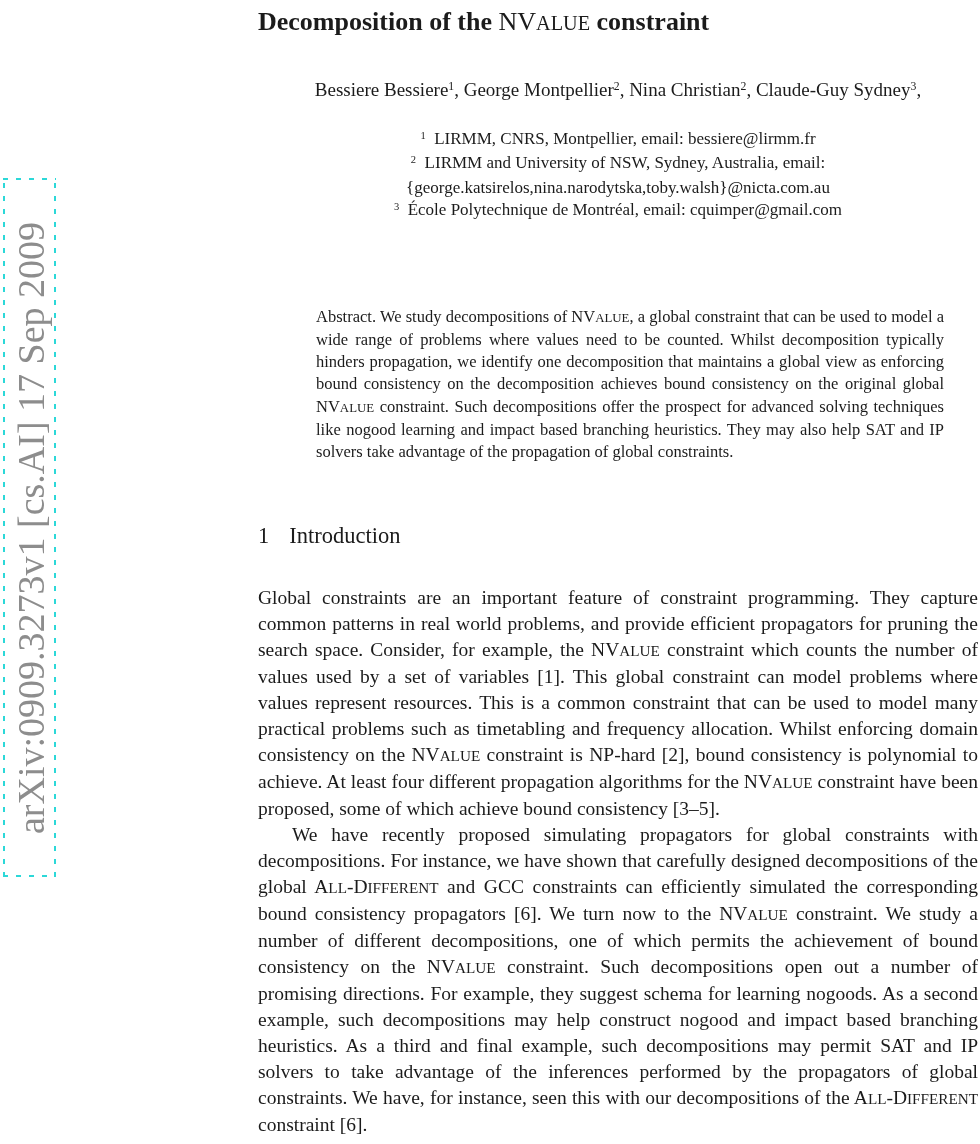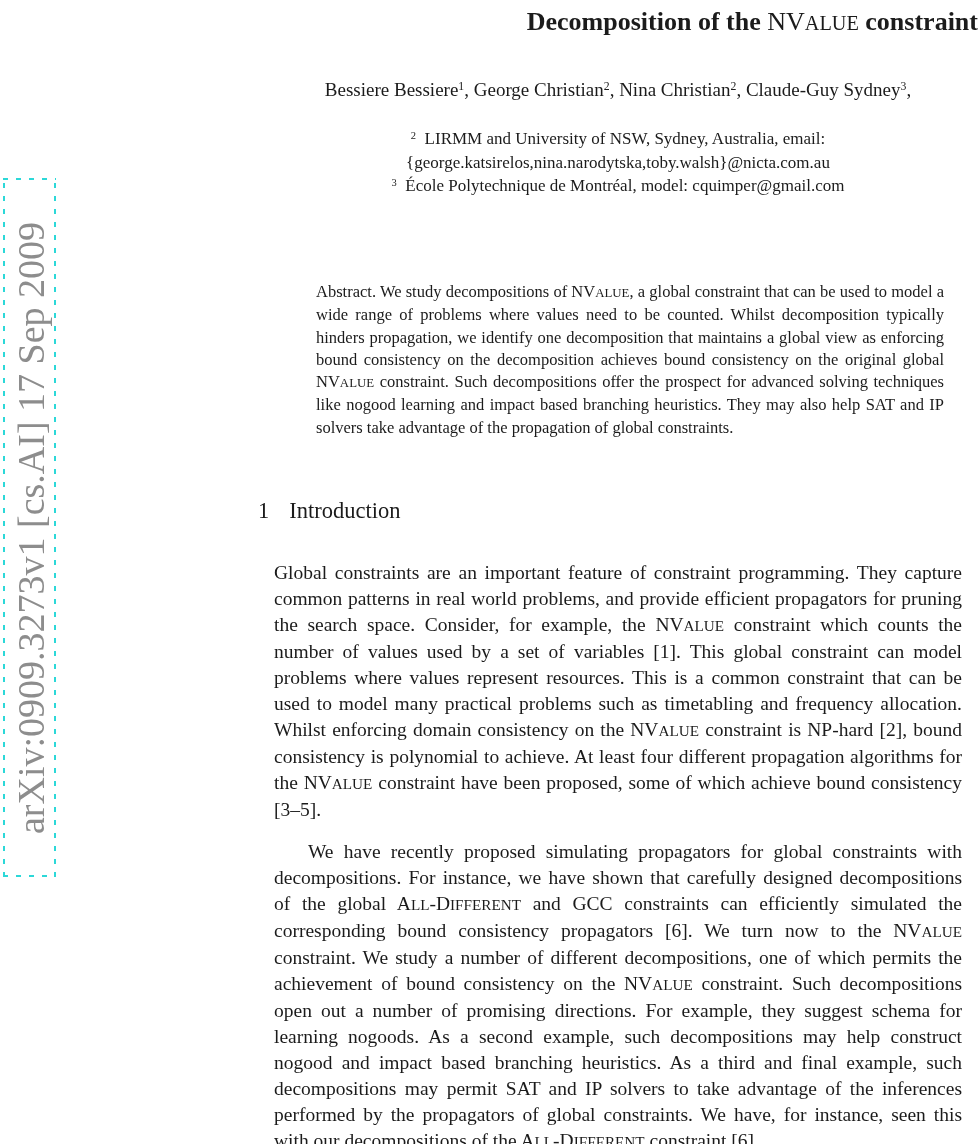--- a/index.html
+++ b/index.html
@@ -16,30 +16,30 @@
   .dl.l{top:0;bottom:0;left:0;width:2px;background:repeating-linear-gradient(0deg,#2cd8d8 0 5px,transparent 5px 13px);}
   .dl.r{top:0;bottom:0;right:0;width:2px;background:repeating-linear-gradient(0deg,#2cd8d8 0 5px,transparent 5px 13px);}
   .arxiv-text{
     position:absolute;left:4px;top:694px;width:688px;height:48px;
     transform-origin:0 0;transform:rotate(-90deg);
     font-size:38px;line-height:48px;text-align:center;
     color:#8d8d8d;white-space:nowrap;
   }
   
   .page{position:absolute;left:258px;top:0;width:720px;}
-  .title{margin:6px 0 0 0;font-size:26px;font-weight:bold;text-align:right;line-height:1.25;}
+  .title{margin:6px 0 0 0;font-size:26px;font-weight:bold;text-align:left;line-height:1.25;}
   .authors{margin-top:39px;font-size:19px;line-height:24px;text-align:center;}
   .affils{margin-top:23px;font-size:17px;line-height:22.5px;text-align:center;}
   .abstract{
     margin:82px 0 0 58px;width:628px;
     font-size:16.5px;line-height:22.3px;text-align:justify;
   }
   .sec{margin:58px 0 0 0;font-size:22.5px;font-weight:normal;line-height:1.25;}
   .secnum{display:inline-block;margin-right:20px;}
-  .body{margin:16px;font-size:19.5px;line-height:26px;text-align:justify;}
+  .body{margin:0;font-size:19.5px;line-height:26px;text-align:justify;}
   .p1{margin-top:35px;}
   .indent{text-indent:34px;}
   
   .sc{font-size:0.78em;}
   .reg{font-weight:400;}
   .b{font-weight:normal;}
   .sup{font-size:0.62em;position:relative;top:-0.45em;}
 </style>
 </head>
 <body>
@@ -52,27 +52,28 @@
     <i class="dl l"></i>
     <i class="dl r"></i>
     <div class="arxiv-text">arXiv:0909.3273v1  [cs.AI]  17 Sep 2009</div>
   </div>
 
   <div class="page">
 
     <h1 class="title"><span>Decomposition of the </span><span class="reg">NV</span><span class="sc reg">ALUE</span><span> constraint</span></h1>
 
     <div class="authors">
-      <div><span>Bessiere Bessiere</span><span class="sup">1</span><span>, George Christian</span><span class="sup">2</span><span>, Nina Christian</span><span class="sup">2</span><span>, Claude-Guy Sydney</span><span class="sup">3</span><span>,</span></div>
+      <div><span>Bessiere Bessiere</span><span class="sup">1</span><span>, George Montpellier</span><span class="sup">2</span><span>, Nina Christian</span><span class="sup">2</span><span>, Claude-Guy Sydney</span><span class="sup">3</span><span>,</span></div>
     </div>
 
     <div class="affils">
+      <div><span class="sup">1</span><span> LIRMM, CNRS, Montpellier, email: bessiere@lirmm.fr</span></div>
       <div><span class="sup">2</span><span> LIRMM and University of NSW, Sydney, Australia, email:</span></div>
       <div><span>{george.katsirelos,nina.narodytska,toby.walsh}@nicta.com.au</span></div>
-      <div><span class="sup">3</span><span> École Polytechnique de Montréal, model: cquimper@gmail.com</span></div>
+      <div><span class="sup">3</span><span> École Polytechnique de Montréal, email: cquimper@gmail.com</span></div>
     </div>
 
     <p class="abstract"><span class="b">Abstract.</span><span> We study decompositions of </span><span>NV</span><span class="sc">ALUE</span><span>, a global constraint that can be used to model a wide range of problems where values need to be counted. Whilst decomposition typically hinders propagation, we identify one decomposition that maintains a global view as enforcing bound consistency on the decomposition achieves bound consistency on the original global </span><span>NV</span><span class="sc">ALUE</span><span> constraint. Such decompositions offer the prospect for advanced solving techniques like nogood learning and impact based branching heuristics. They may also help SAT and IP solvers take advantage of the propagation of global constraints.</span></p>
 
     <h2 class="sec">
       <span class="secnum">1</span><span>Introduction</span>
     </h2>
 
     <p class="body p1"><span>Global constraints are an important feature of constraint programming. They capture common patterns in real world problems, and provide efficient propagators for pruning the search space. Consider, for example, the </span><span>NV</span><span class="sc">ALUE</span><span> constraint which counts the number of values used by a set of variables [1]. This global constraint can model problems where values represent resources. This is a common constraint that can be used to model many practical problems such as timetabling and frequency allocation. Whilst enforcing domain consistency on the </span><span>NV</span><span class="sc">ALUE</span><span> constraint is NP-hard [2], bound consistency is polynomial to achieve. At least four different propagation algorithms for the </span><span>NV</span><span class="sc">ALUE</span><span> constraint have been proposed, some of which achieve bound consistency [3–5].</span></p>
     <p class="body p2 indent"><span>We have recently proposed simulating propagators for global constraints with decompositions. For instance, we have shown that carefully designed decompositions of the global </span><span>A</span><span class="sc">LL</span><span>-D</span><span class="sc">IFFERENT</span><span> and GCC constraints can efficiently simulated the corresponding bound consistency propagators [6]. We turn now to the </span><span>NV</span><span class="sc">ALUE</span><span> constraint. We study a number of different decompositions, one of which permits the achievement of bound consistency on the </span><span>NV</span><span class="sc">ALUE</span><span> constraint. Such decompositions open out a number of promising directions. For example, they suggest schema for learning nogoods. As a second example, such decompositions may help construct nogood and impact based branching heuristics. As a third and final example, such decompositions may permit SAT and IP solvers to take advantage of the inferences performed by the propagators of global constraints. We have, for instance, seen this with our decompositions of the </span><span>A</span><span class="sc">LL</span><span>-D</span><span class="sc">IFFERENT</span><span> constraint [6].</span></p>

